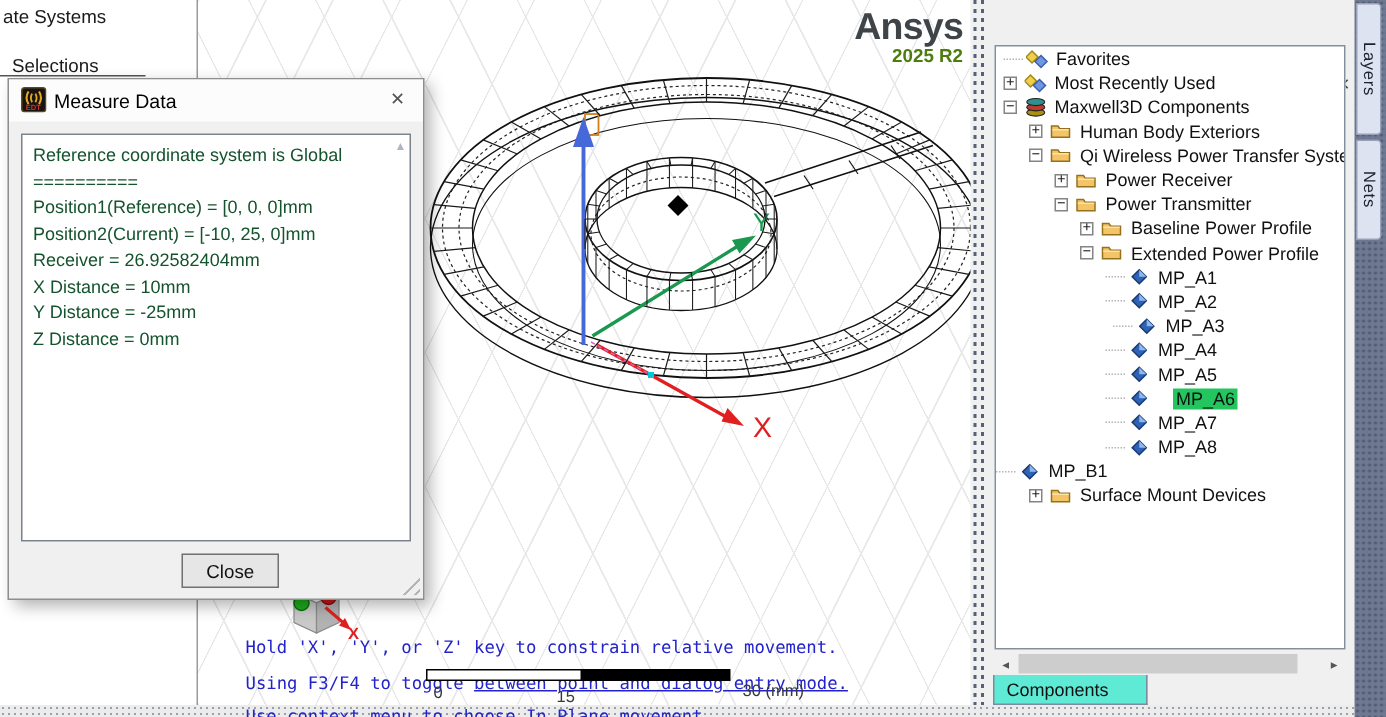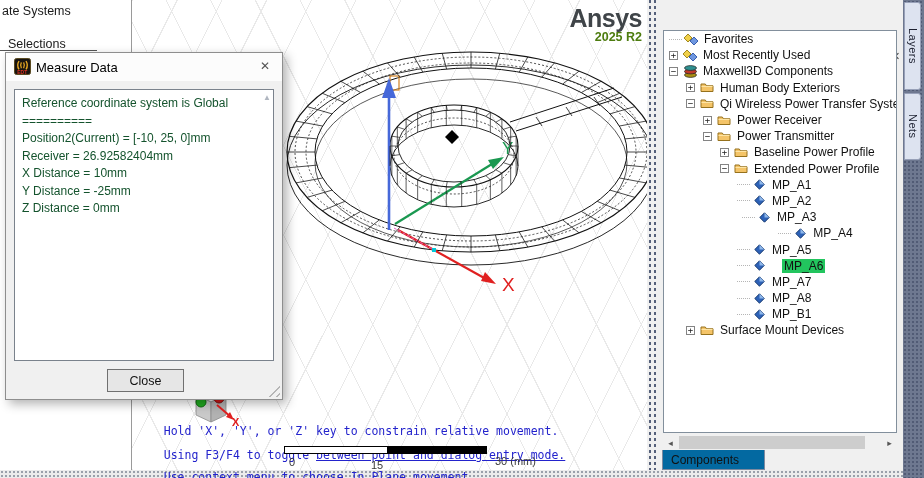--- a/index.html
+++ b/index.html
@@ -55,21 +55,21 @@
   .ebox { display:inline-flex; width:9px; height:9px; border:1px solid #848484; background:#fff;
     font-size:9px; line-height:7px; color:#222; align-items:center; justify-content:center;
     margin-right:4px; flex:none; font-family:"DejaVu Sans Mono",monospace; }
   .tic { display:inline-flex; width:16px; justify-content:center; margin-right:3px; flex:none; }
   .tlabel { font-size:12px; color:#111; padding:0 2px; }
   .tlabel.sel { background:#22c55e;margin-left:12px; }
   .hscroll { position:absolute; left:5px; top:435px; width:234px; height:15px; background:#f0f0f0; }
   .hs-arrow { position:absolute; top:0; width:15px; height:15px; font-size:9px; color:#555;
     display:flex; align-items:center; justify-content:center; cursor:pointer; }
   .hs-thumb { position:absolute; left:16px; top:1px; width:186px; height:13px; background:#cdcdcd; cursor:pointer; }
-  .comp-tab { position:absolute; left:4px; top:450px; width:103px; height:20px; background:#0369a1;
+  .comp-tab { position:absolute; left:4px; top:450px; width:103px; height:20px; background:#5eead4;
     border:1px solid #7d8causes5a8; border:1px solid #7d8aa0; border-top:none; font-size:12px; color:#111;
     display:flex; align-items:center; padding-left:8px; cursor:pointer; }
 
   
   .dock { position:absolute; left:903px; top:0; width:21px; height:478px;
     background-color:#6e7890;
     background-image:radial-gradient(circle, #515b75 1px, transparent 1.1px);
     background-size:4px 4px; z-index:3; }
   .vtab { position:absolute; left:1px; width:17px; background:#dde3f0; border:1px solid #97a0b8;
     border-radius:0 3px 3px 0; writing-mode:vertical-rl; font-size:11px; color:#1c2030;
@@ -82,21 +82,21 @@
   
   .dialog { position:absolute; left:5px; top:52px; width:278px; height:348px; background:#f0f0f0;
     border:1px solid #8e8e8e; box-shadow:4px 4px 10px rgba(0,0,0,0.3); z-index:30; }
   .dlg-title { position:absolute; left:0; top:0; right:0; height:28px; background:#fcfcfc; }
   .dlg-icon { position:absolute; left:8px; top:5px; }
   .dlg-title-text { position:absolute; left:30px; top:7px; font-size:13px; color:#000000; }
   .dlg-close { position:absolute; right:12px; top:6px; font-size:12px; color:#555; cursor:pointer; }
   .dlg-text { position:absolute; left:8px; top:36px; width:260px; height:272px; background:#fff;
     border:1px solid #7a828c; padding:5px 7px; font-size:12px; color:#14532d; line-height:17.5px; }
   .dlg-scroll-up { position:absolute; right:11px; top:40px; font-size:8px; color:#b0b6c0; }
-  .dlg-btn { position:absolute; left:101px; top:316px; width:77px; height:23px; background:#e6e6e6;
+  .dlg-btn { position:absolute; left:115px; top:316px; width:65px; height:23px; background:#e6e6e6;
     border:1px solid #707070; font-size:12.5px; color:#111; font-family:"Liberation Sans",sans-serif; cursor:pointer; }
   .dlg-grip { position:absolute; right:2px; bottom:2px; width:13px; height:13px;
     background:repeating-linear-gradient(135deg,#b5b5b5 0 1.5px, transparent 1.5px 5px);
     clip-path:polygon(100% 0, 100% 100%, 0 100%); }
 </style>
 </head>
 <body>
 
 <div class="app">
 
@@ -401,21 +401,21 @@
           <div class="trow" style="padding-left: 78px;">
             <span class="conn"></span>
             <span class="tic">
               <svg width="11" height="11">
                 <polygon points="5.5,0.8 10.2,5.5 5.5,10.2 0.8,5.5" fill="#2d62b8" stroke="#17396e"></polygon>
                 <polygon points="5.5,0.8 10.2,5.5 5.5,5.5" fill="#8fb8ea"></polygon>
               </svg>
             </span>
             <span class="tlabel">MP_A3</span>
           </div>
-          <div class="trow" style="padding-left: 73px; justify-content: center;">
+          <div class="trow" style="padding-left: 73px;">
             <span class="conn"></span>
             <span class="tic">
               <svg width="11" height="11">
                 <polygon points="5.5,0.8 10.2,5.5 5.5,10.2 0.8,5.5" fill="#2d62b8" stroke="#17396e"></polygon>
                 <polygon points="5.5,0.8 10.2,5.5 5.5,5.5" fill="#8fb8ea"></polygon>
               </svg>
             </span>
             <span class="tlabel">MP_A4</span>
           </div>
           <div class="trow" style="padding-left: 73px;">
@@ -451,21 +451,21 @@
           <div class="trow" style="padding-left: 73px;">
             <span class="conn"></span>
             <span class="tic">
               <svg width="11" height="11">
                 <polygon points="5.5,0.8 10.2,5.5 5.5,10.2 0.8,5.5" fill="#2d62b8" stroke="#17396e"></polygon>
                 <polygon points="5.5,0.8 10.2,5.5 5.5,5.5" fill="#8fb8ea"></polygon>
               </svg>
             </span>
             <span class="tlabel">MP_A8</span>
           </div>
-          <div class="trow" style="padding-left: 73px; align-items: center;">
+          <div class="trow" style=" align-items: center;">
             <span class="conn"></span>
             <span class="tic">
               <svg width="11" height="11">
                 <polygon points="5.5,0.8 10.2,5.5 5.5,10.2 0.8,5.5" fill="#2d62b8" stroke="#17396e"></polygon>
                 <polygon points="5.5,0.8 10.2,5.5 5.5,5.5" fill="#8fb8ea"></polygon>
               </svg>
             </span>
             <span class="tlabel">MP_B1</span>
           </div>
           <div class="trow" style="padding-left: 22px;">
@@ -506,20 +506,21 @@
         <path d="M12 3 q2.6 4.2 0 8.4" fill="none" stroke="#e8a822" stroke-width="1.4"></path>
         <path d="M9.6 4.4 q1.6 2.9 0 5.8" fill="none" stroke="#e8a822" stroke-width="1.2"></path>
         <text x="3.2" y="15.6" font-size="5" fill="#d83020" font-weight="bold" font-family="Liberation Sans, sans-serif">EDT</text>
       </svg>
       <span class="dlg-title-text">Measure Data</span>
       <span class="dlg-close">✕</span>
     </div>
     <div class="dlg-text">
       <div>Reference coordinate system is Global</div>
       <div>==========</div>
+      <div>Position1(Reference) = [0, 0, 0]mm</div>
       <div>Position2(Current) = [-10, 25, 0]mm</div>
       <div>Receiver = 26.92582404mm</div>
       <div>X Distance = 10mm</div>
       <div>Y Distance = -25mm</div>
       <div>Z Distance = 0mm</div>
     </div>
     <div class="dlg-scroll-up">▲</div>
     <button class="dlg-btn">Close</button>
     <div class="dlg-grip"></div>
   </div>

